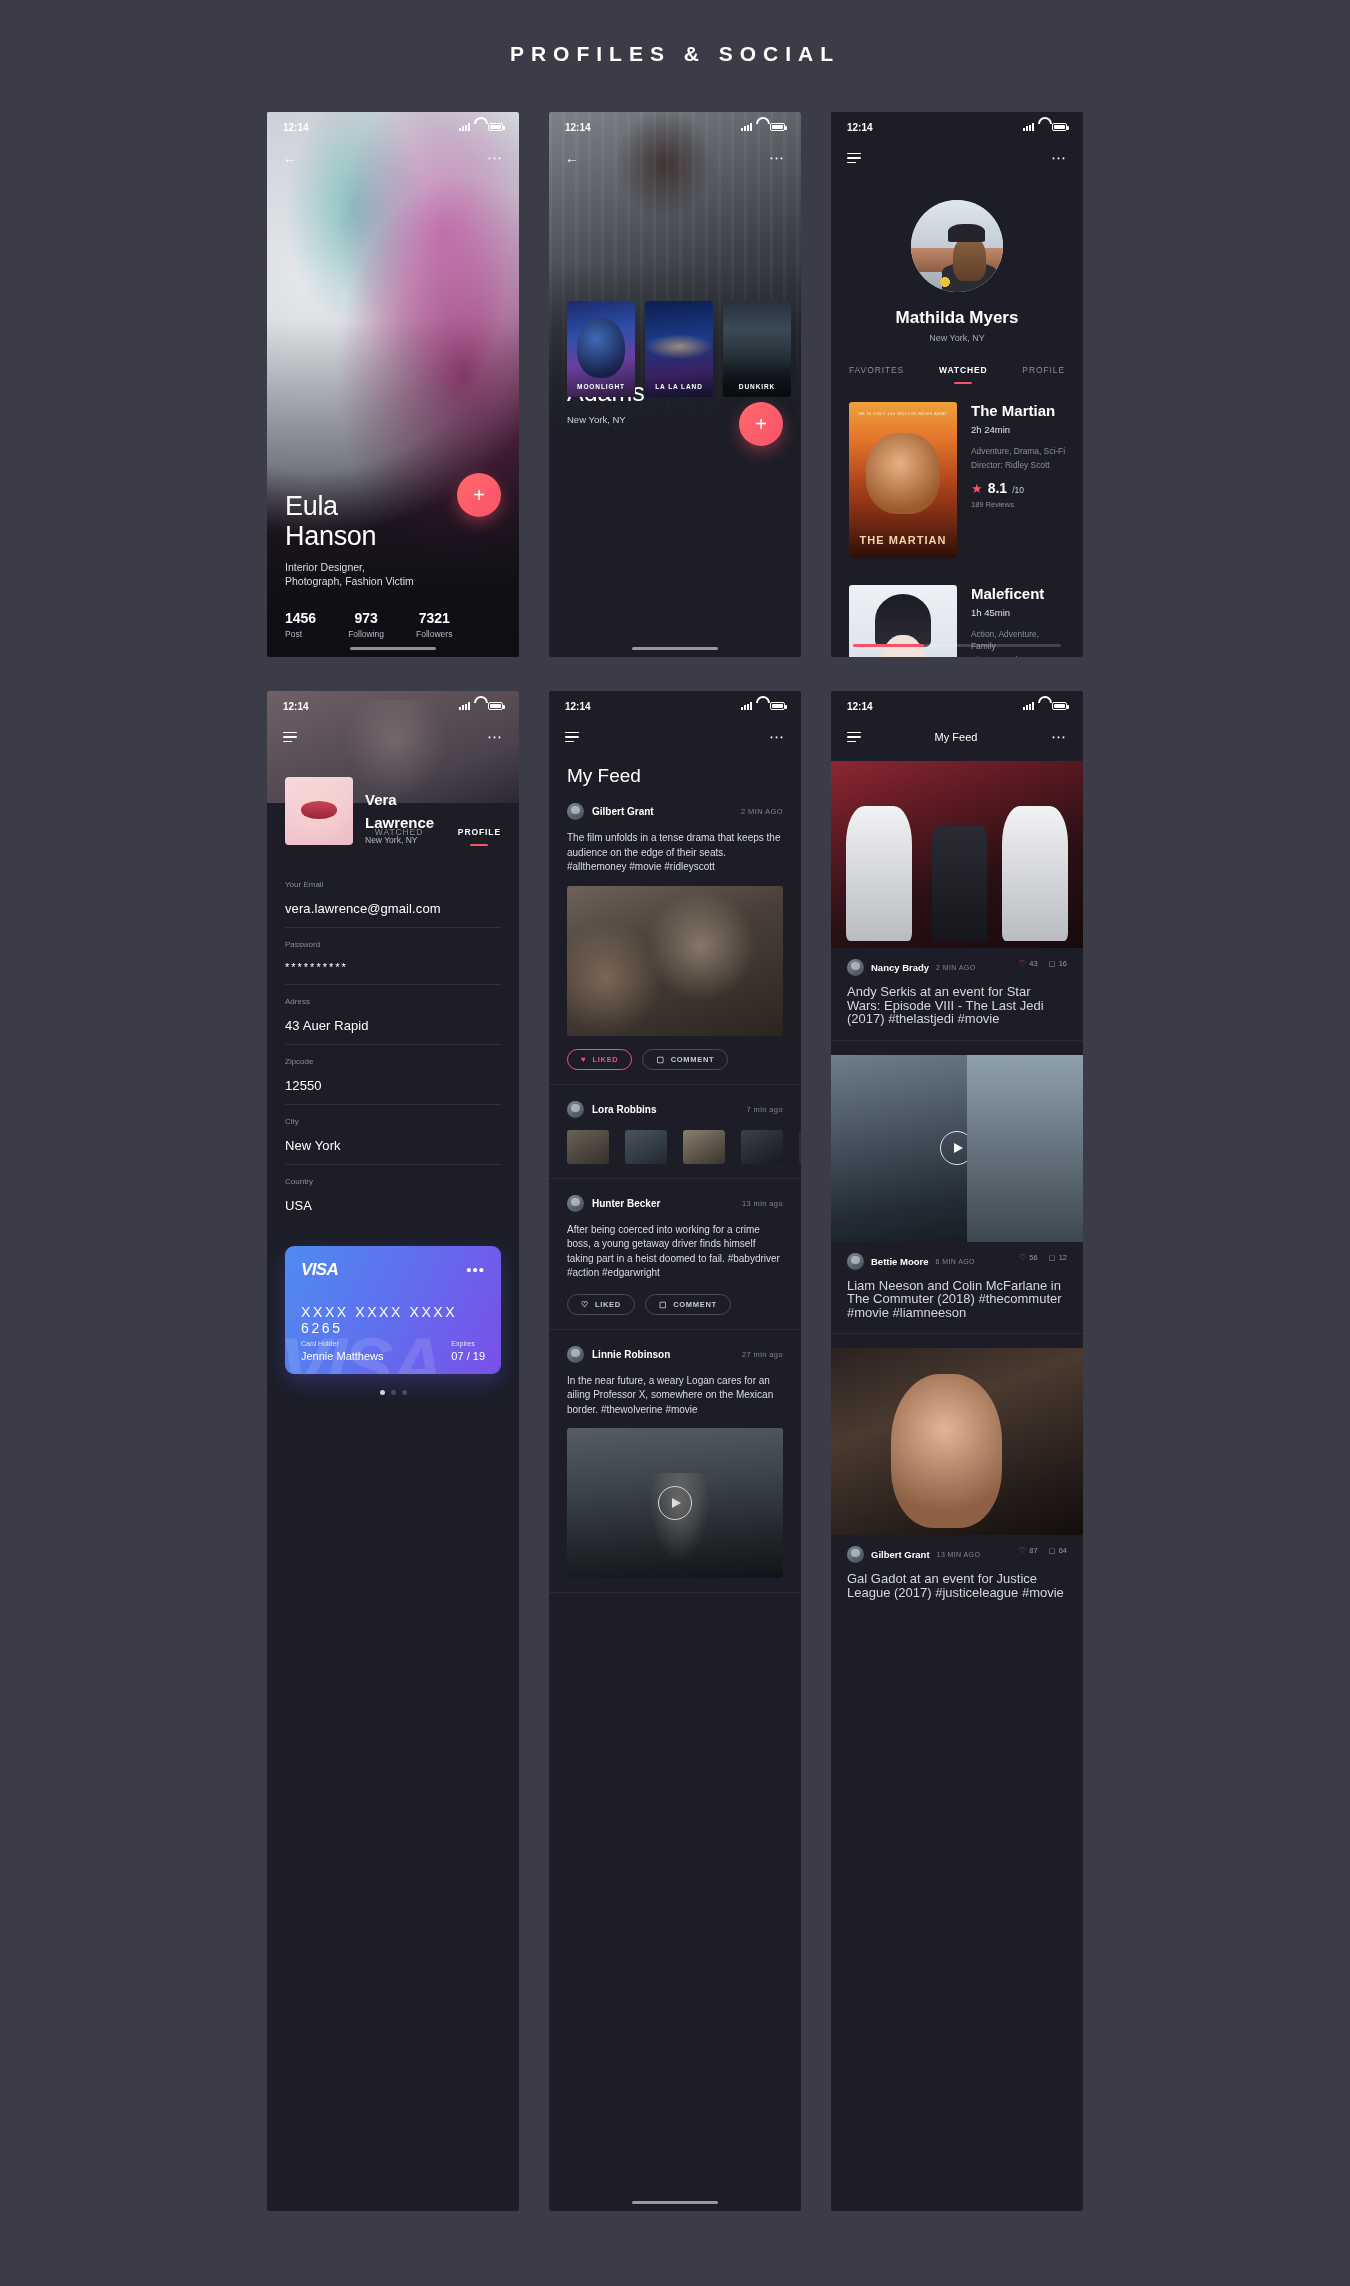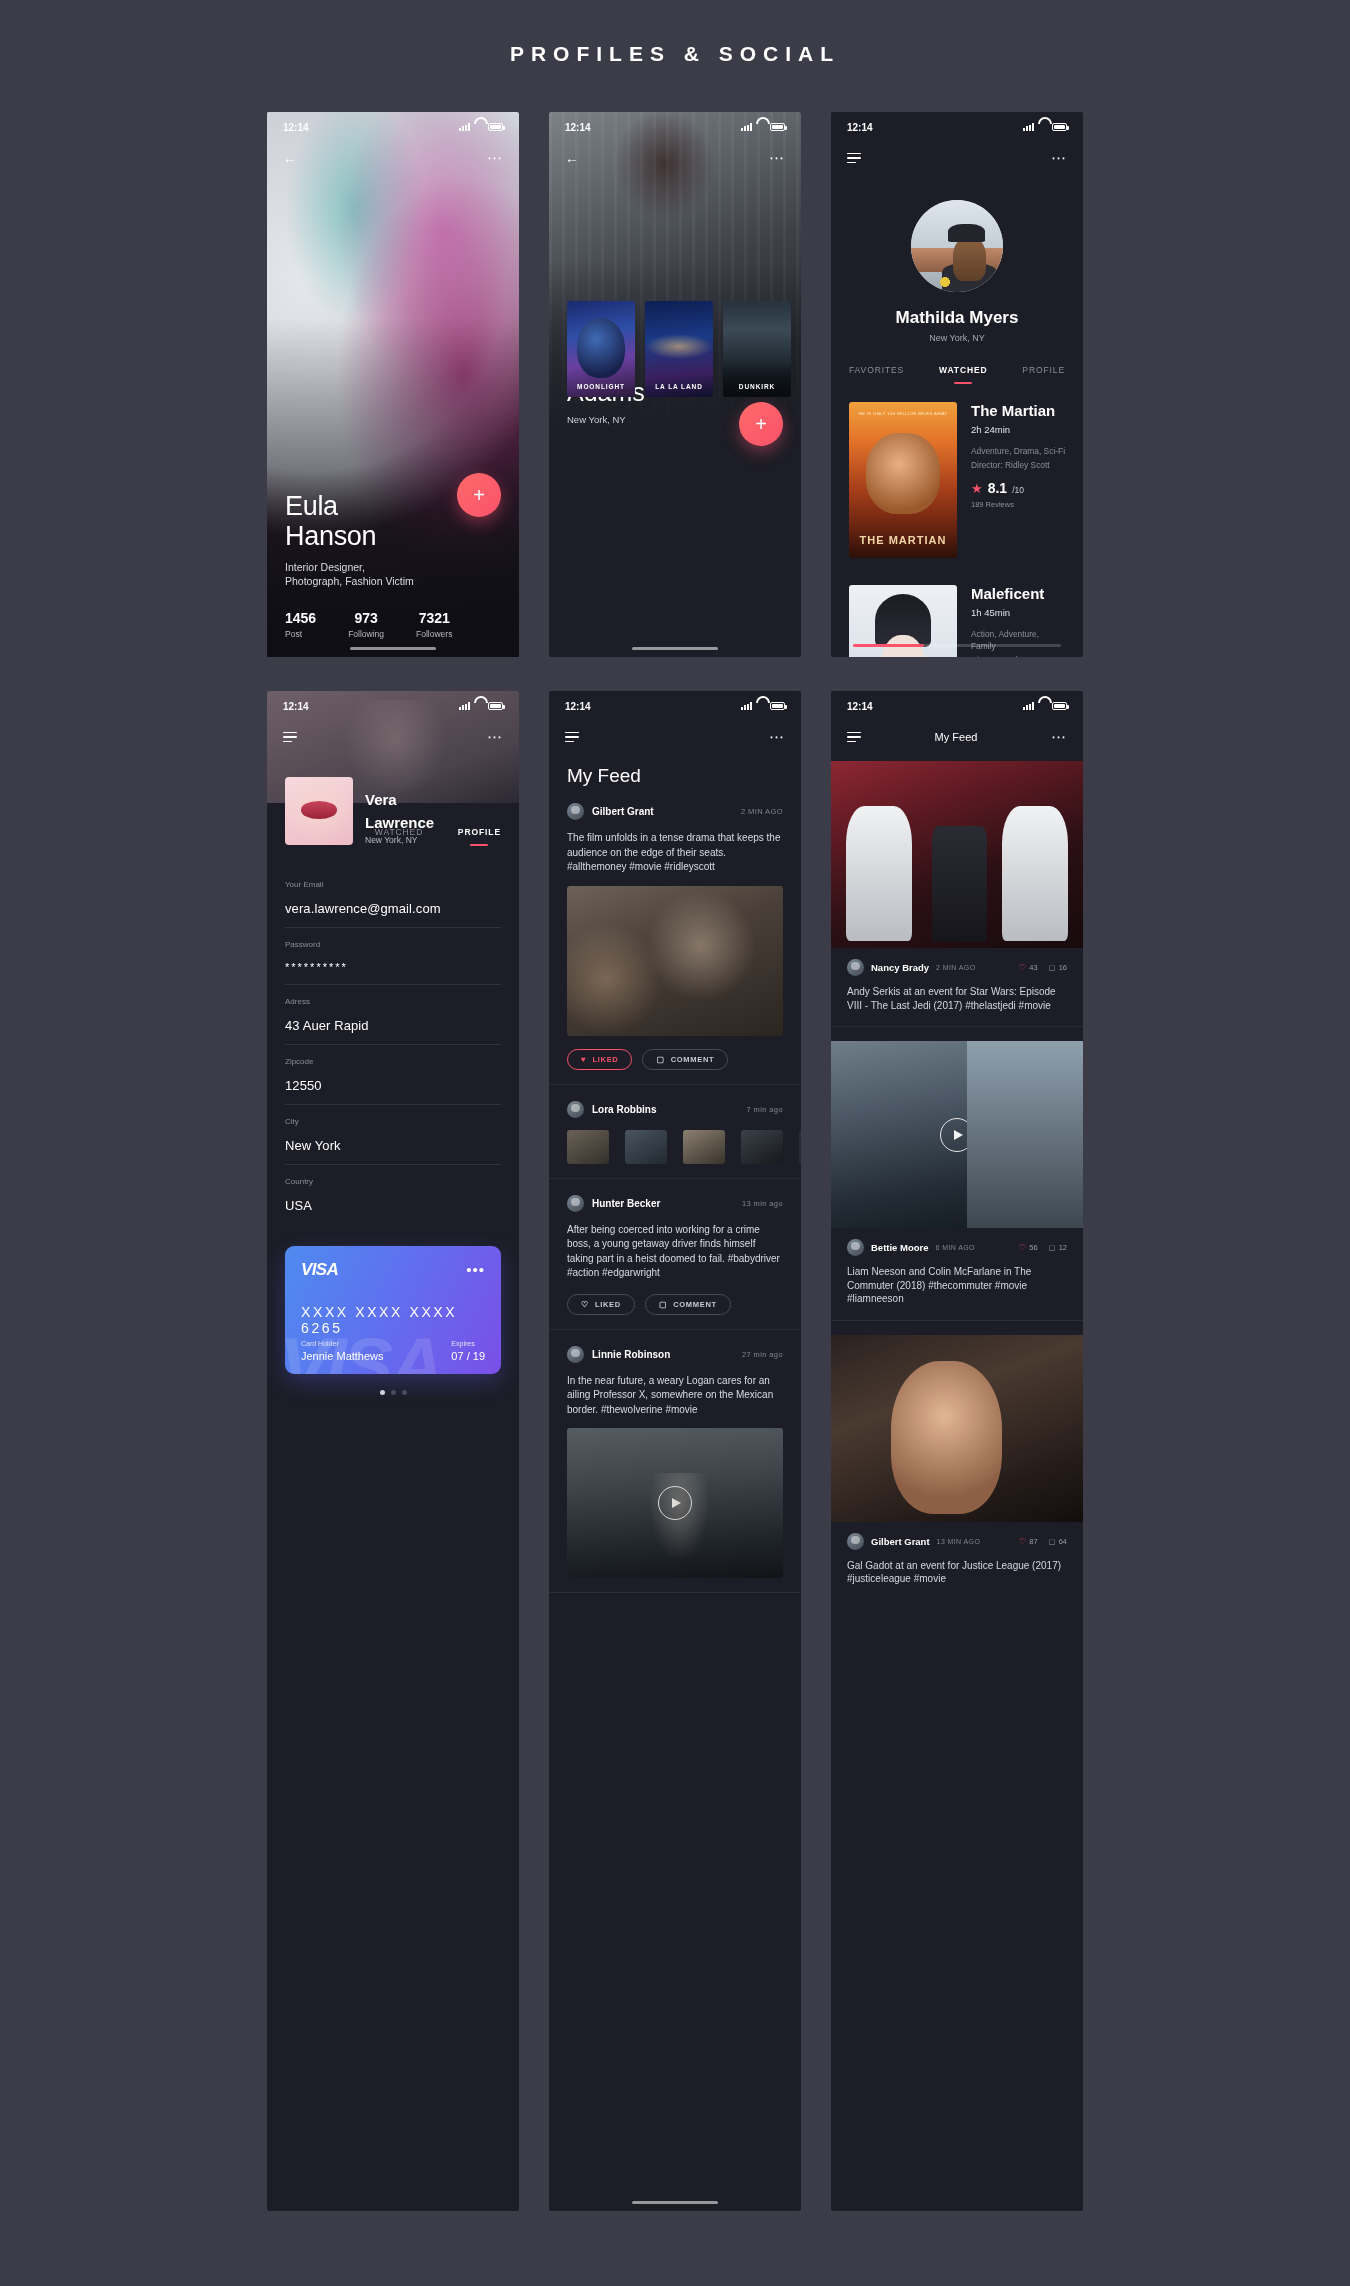--- a/index.html
+++ b/index.html
@@ -258,28 +258,28 @@
     background:linear-gradient(180deg,#f1f2f4,#b9bcc2);}
   .img-troopers .tr.a{left:6%;} .img-troopers .tr.b{right:6%;}
   .img-troopers .suit{position:absolute;left:40%;bottom:3%;width:22%;height:62%;
     background:linear-gradient(180deg,#2b2b33,#15151b);border-radius:12% 12% 4% 4%;}
   .img-commuter{background:linear-gradient(170deg,#6f7e8a 0%,#4a5663 35%,#232c35 72%,#11161b 100%);}
   .img-commuter::after{content:"";position:absolute;right:0;top:0;width:46%;height:100%;
     background:linear-gradient(180deg,#8fa0ad,#3d4750);}
   .img-gadot{background:linear-gradient(160deg,#2a2220 0%,#4a3a30 35%,#261d1a 75%,#120d0c 100%);}
   .img-gadot::after{content:"";position:absolute;left:24%;top:14%;width:44%;height:82%;
     border-radius:44% 44% 38% 38%;background:radial-gradient(circle at 48% 36%,#e2b594,#8d5f44 72%);}
-  .f6-meta{display:flex;align-items:center;justify-content:space-between;padding:11px 16px 0;}
+  .f6-meta{display:flex;align-items:flex-start;justify-content:space-between;padding:11px 16px 0;}
   .f6-left{display:flex;align-items:center;gap:7px;}
   .f6-name{color:#fff;font-size:9.5px;font-weight:bold;}
   .f6-time{color:#83848f;font-size:7px;letter-spacing:.4px;}
   .f6-stats{display:flex;gap:11px;align-items:center;}
   .st{display:flex;align-items:center;gap:3px;color:#9a9ba5;font-size:7.5px;}
   .st .hr{color:#f9526a;font-size:8px;}
-  .f6-text{color:#d6d7de;font-size:10px;line-height:13.5px;padding:9px 16px 0;}
+  .f6-text{color:#d6d7de;font-size:13px;line-height:13.5px;padding:9px 16px 0;}
 </style>
 </head>
 <body>
 
 <div class="page-title">PROFILES &amp; SOCIAL</div>
 
 <div class="grid">
 
   <div class="phone r1">
     <div class="hero">

